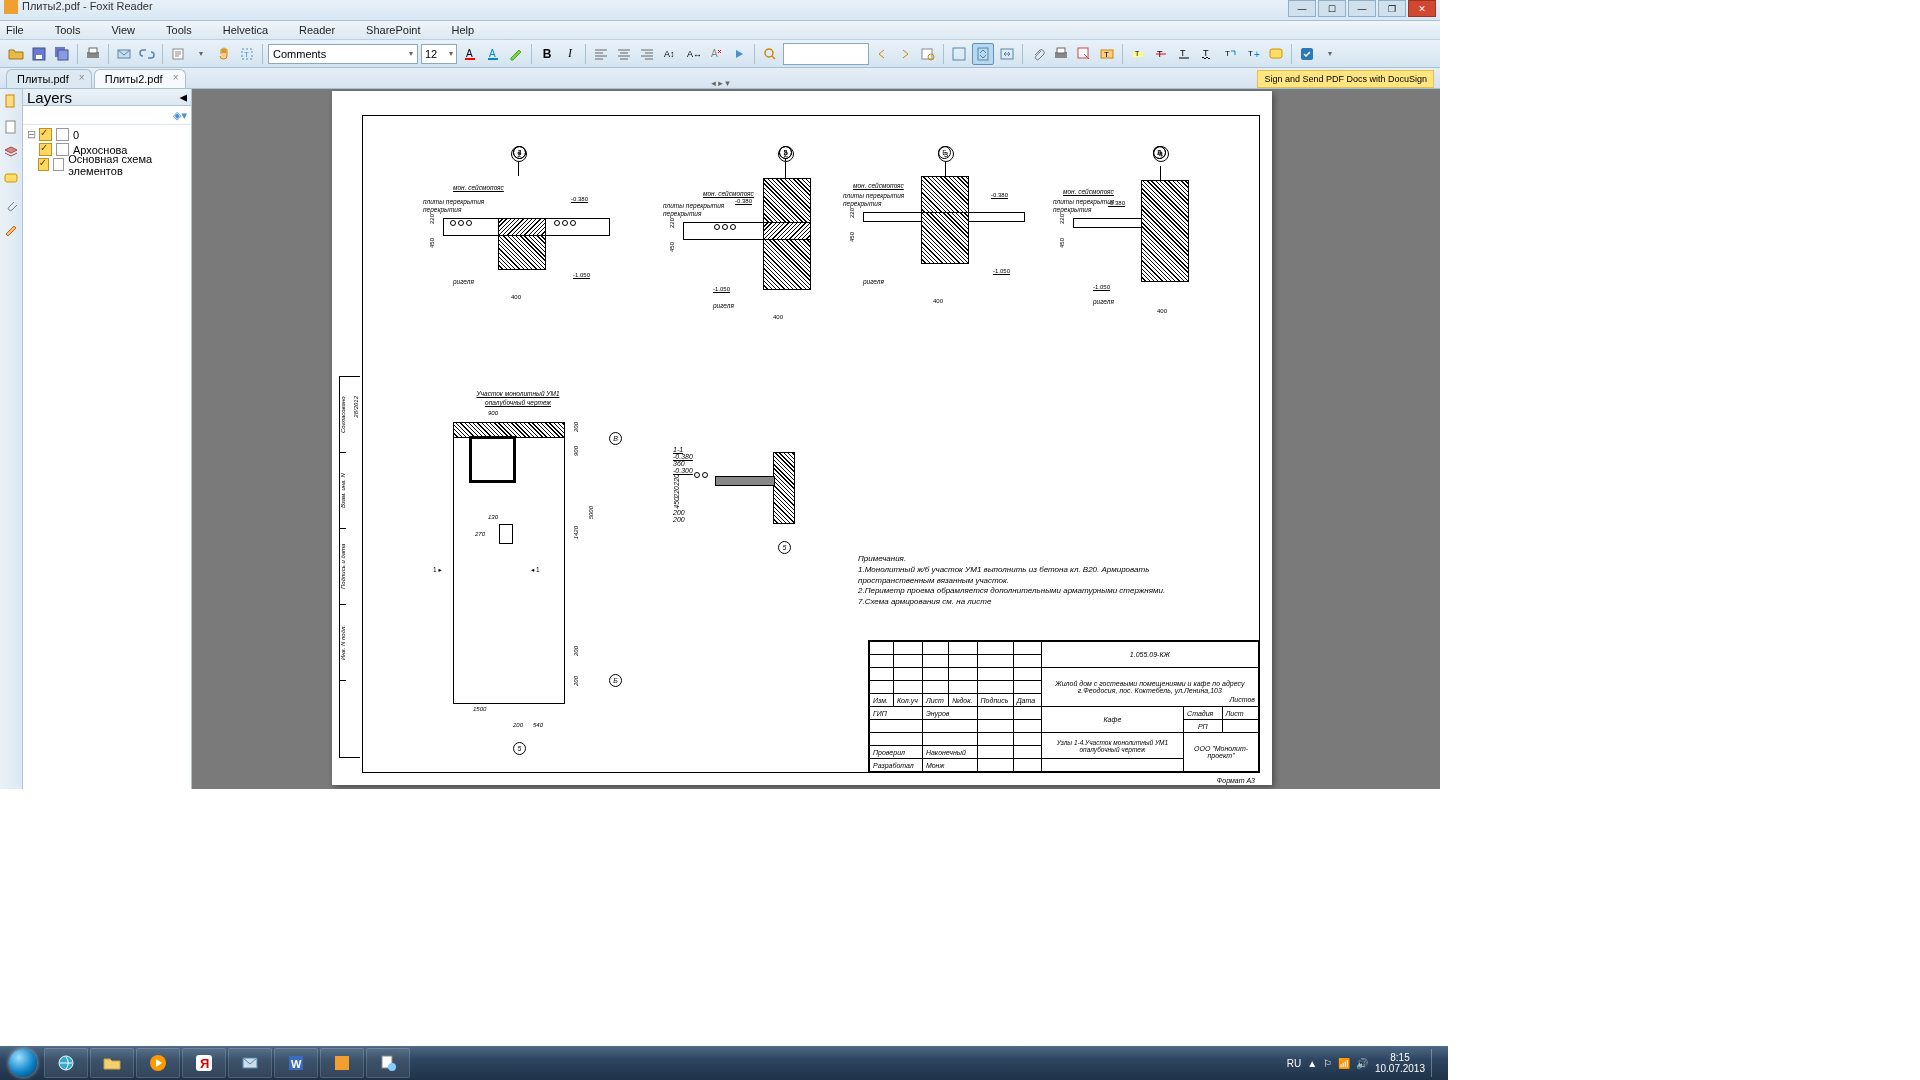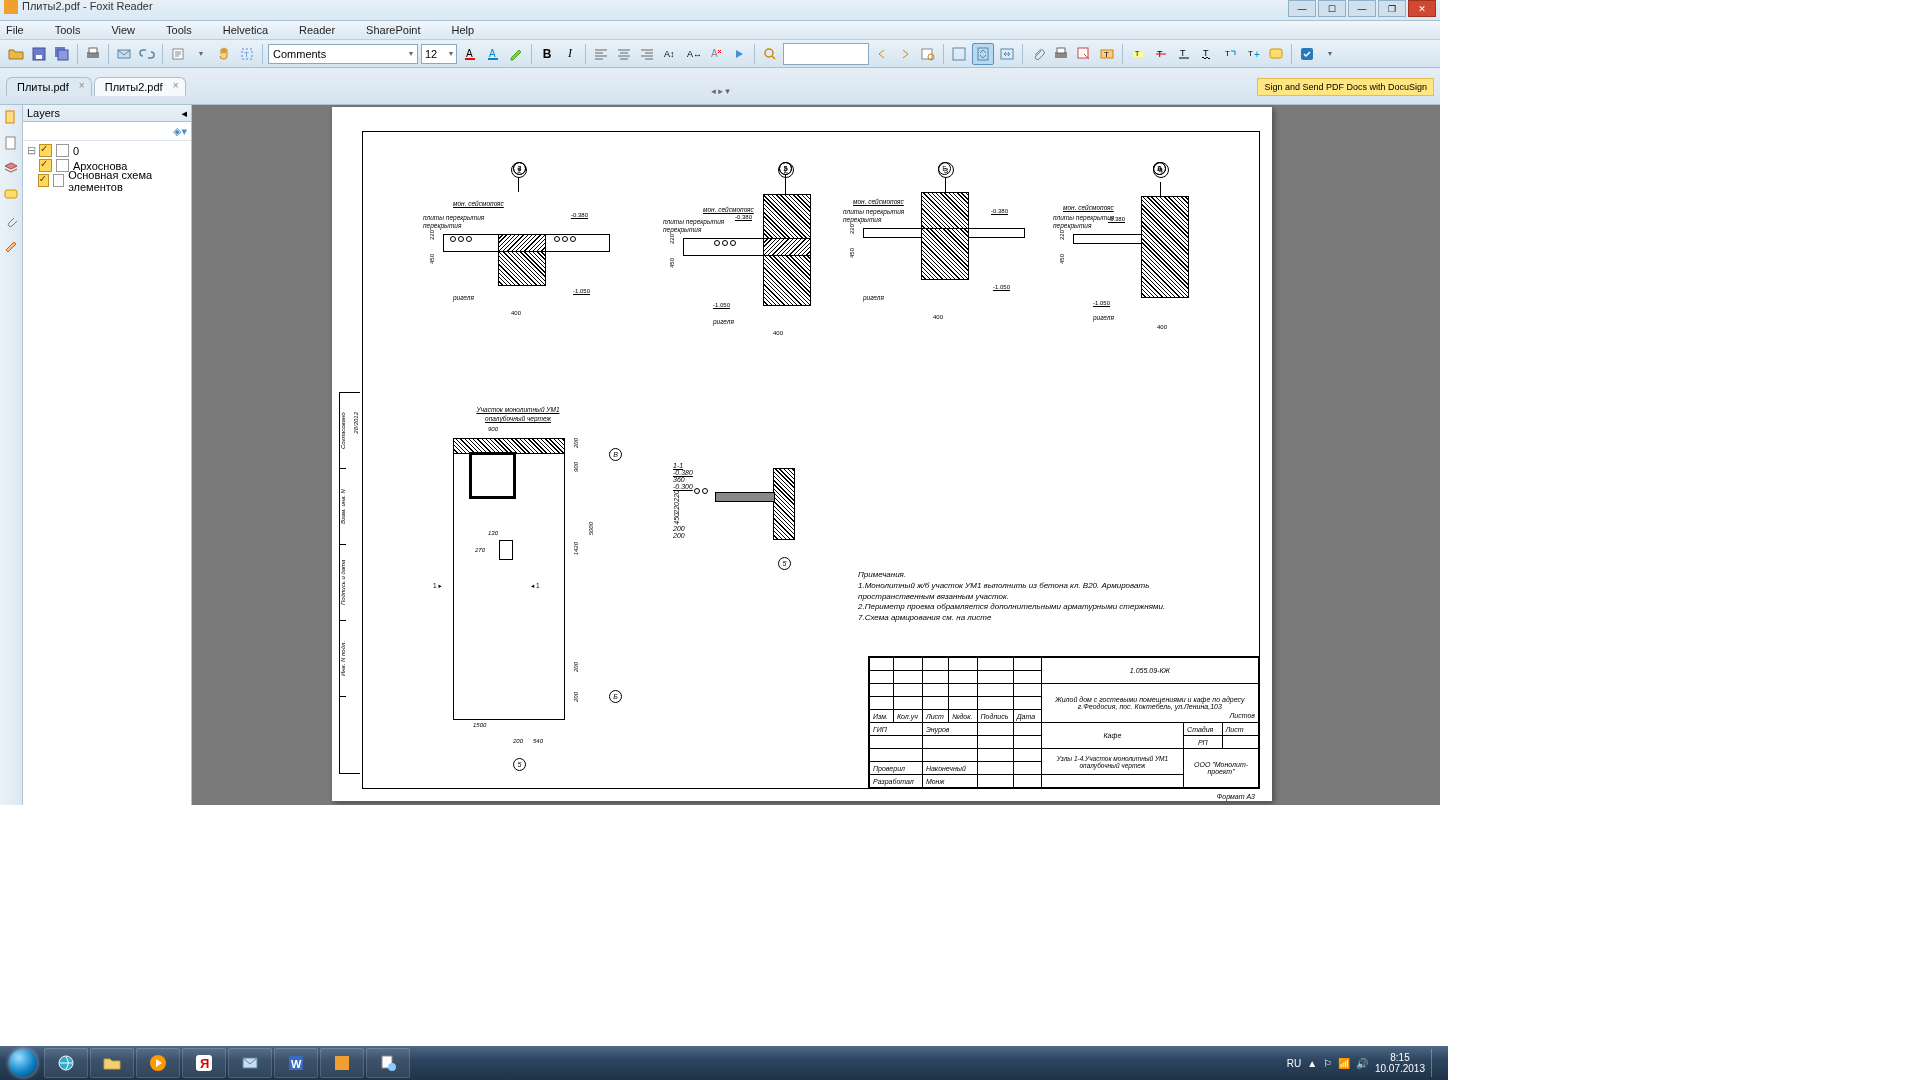--- a/index.html
+++ b/index.html
@@ -11,30 +11,30 @@
 .winbtn.close{background:#d04830;color:#fff;border-color:#a03020}
 .menubar{height:18px;background:linear-gradient(#f0f6fb,#dce8f2);display:flex;align-items:center;padding:0 6px;gap:31px;border-bottom:1px solid #b8d0e0;color:#222}
 .menuitem{cursor:default}
 .toolbar{height:27px;background:linear-gradient(#eaf2f9,#d4e4f0);display:flex;align-items:center;padding:0 6px;gap:3px;border-bottom:1px solid #a8c0d0}
 .tbtn{width:20px;height:20px;display:flex;align-items:center;justify-content:center;border-radius:2px}
 .tbtn svg{width:16px;height:16px}
 .sep{width:1px;height:20px;background:#a8c0d0;margin:0 2px}
 .fontsel{width:140px;height:18px;background:#fff;border:1px solid #8aa8c0;padding:0 4px;font-size:11px;display:flex;align-items:center;justify-content:space-between}
 .fsz{width:28px;height:18px;background:#fff;border:1px solid #8aa8c0;padding:0 3px;display:flex;align-items:center;justify-content:space-between}
 .search{width:80px;height:18px;background:#fff;border:1px solid #8aa8c0}
-.tabstrip{height:20px;background:linear-gradient(#e6eef6,#d6e4f0);display:flex;align-items:flex-end;padding:8px 6px;border-bottom:1px solid #a8c0d0}
+.tabstrip{height:20px;background:linear-gradient(#e6eef6,#d6e4f0);display:flex;align-items:flex-end;padding:0 6px;border-bottom:1px solid #a8c0d0}
 .tab{height:18px;padding:0 22px 0 10px;background:#f6fafd;border:1px solid #a8c0d0;border-bottom:none;border-radius:6px 6px 0 0;margin-right:2px;display:flex;align-items:center;position:relative;font-size:11px}
 .tab.inactive{background:#dce8f2}
 .tab .x{position:absolute;right:4px;top:3px;width:10px;height:10px;color:#888;font-size:10px;text-align:center;line-height:10px}
 .promo{margin-left:auto;background:#ffe680;border:1px solid #e0c050;height:16px;padding:0 6px;font-size:9px;display:flex;align-items:center}
 .main{display:flex;height:700px}
 .leftcol{width:22px;background:linear-gradient(to right,#eaf2f8,#dde8f2);border-right:1px solid #b0c4d4;display:flex;flex-direction:column;align-items:center;padding-top:4px;gap:10px}
 .leftcol .lbtn{width:16px;height:16px}
 .layers{width:168px;background:#fff;border-right:1px solid #b0c4d4;display:flex;flex-direction:column}
-.layershdr{height:16px;background:linear-gradient(#eaf2f8,#dce8f2);border-bottom:1px solid #b0c4d4;padding:0 4px;display:flex;align-items:center;justify-content:space-between;font-size:11px}
+.layershdr{height:16px;background:linear-gradient(#eaf2f8,#dce8f2);border-bottom:1px solid #b0c4d4;padding:0 4px;display:flex;align-items:center;justify-content:space-between;font-size:15px}
 .layertools{height:18px;border-bottom:1px solid #dde6ee;display:flex;justify-content:flex-end;align-items:center;padding:0 4px}
 .layerlist{padding:2px 4px}
 .layeritem{display:flex;align-items:center;height:15px;gap:4px}
 .chk{width:11px;height:11px;background:#ffd860;border:1px solid #c09020;position:relative}
 .chk:after{content:"✓";position:absolute;left:0;top:-2px;font-size:10px;color:#604000}
 .lico{width:11px;height:11px;background:#fff;border:1px solid #999}
 .docarea{flex:1;background:#7a7a7a;position:relative;overflow:hidden}
 .page{position:absolute;left:140px;top:2px;width:940px;height:694px;background:#fff;box-shadow:2px 2px 6px rgba(0,0,0,.4)}
 .frame{position:absolute;left:30px;top:24px;right:12px;bottom:12px;border:1px solid #000}
 .dwg{font-family:Arial,sans-serif;font-style:italic;font-size:7px;color:#000}

